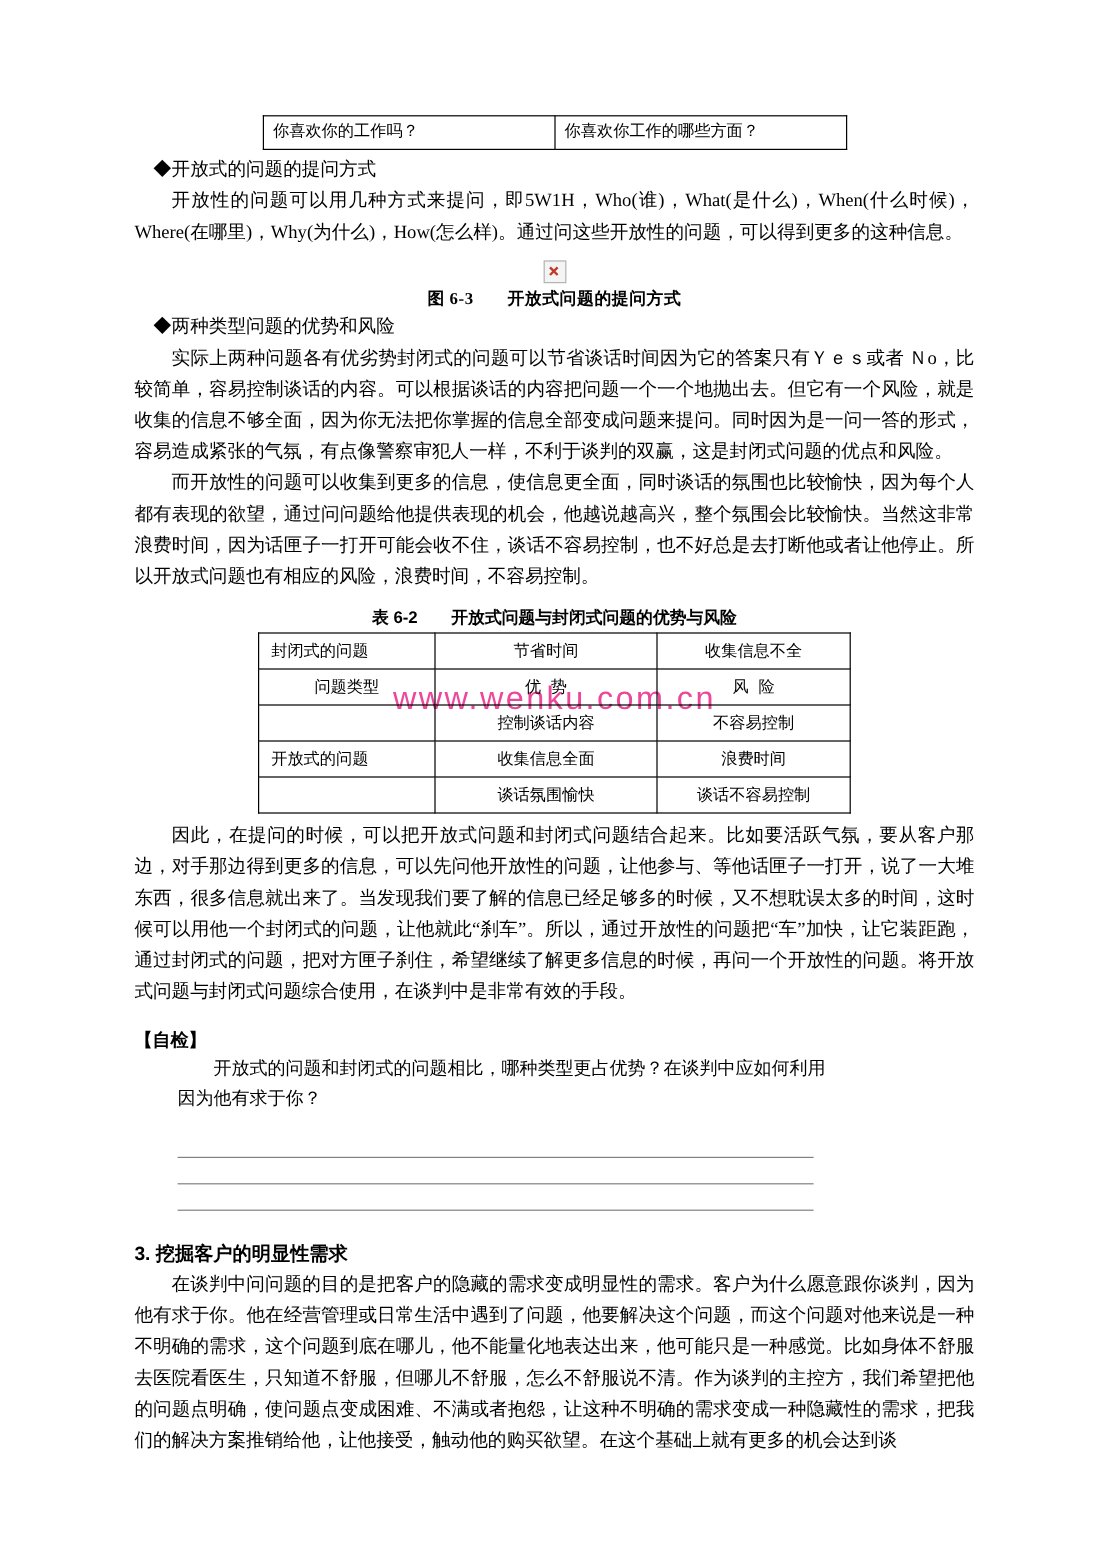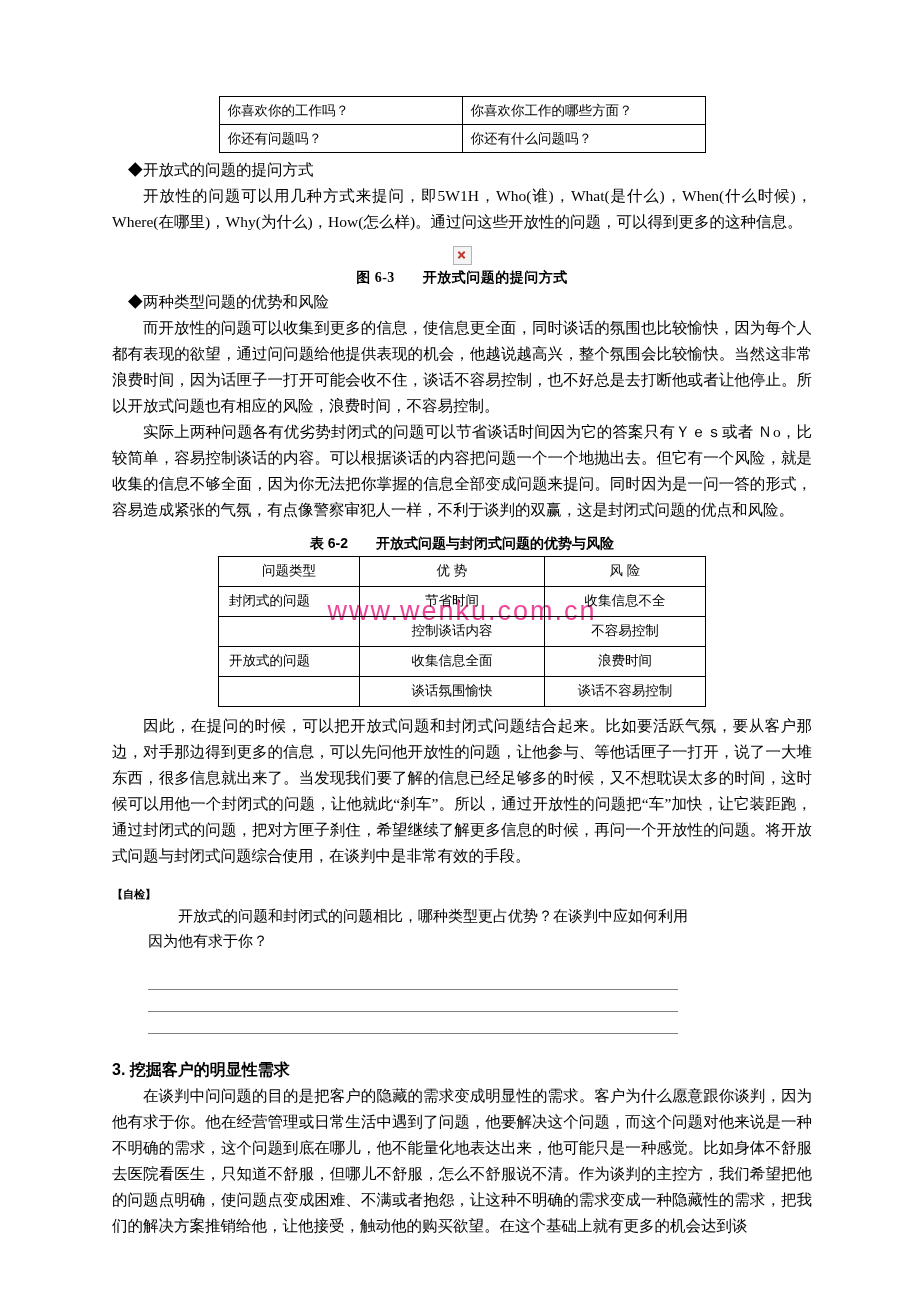--- a/index.html
+++ b/index.html
@@ -33,20 +33,21 @@
   table.doc-table {
     border-collapse: collapse;
     font-family: "Liberation Sans", sans-serif;
     font-size: 13.5px;
   }
   table.doc-table td, table.doc-table th {
     border: 1px solid #000000;
     padding: 5px 8px;
     font-weight: normal;
     vertical-align: middle;
+    font-family: Liberation Mono, monospace;
   }
 
   
   .qtable-wrap {
     display: flex;
     justify-content: center;
     margin-bottom: 4px;
   }
   table.qtable {
     width: 452px;
@@ -159,21 +160,21 @@
     letter-spacing: 2px;
     white-space: nowrap;
     pointer-events: none;
     z-index: 0;
   }
   table.t62 { position: relative; z-index: 1; background: transparent; }
 
   
   .selfcheck-title {
     font-family: "Liberation Sans", sans-serif;
-    font-size: 11px;
+    font-size: 15px;
     font-weight: bold;
     margin-top: 18px;
   }
   .selfcheck-body {
     font-size: 15px;
     line-height: 25px;
     margin-left: 36px;
     margin-top: 2px;
   }
   .selfcheck-body .l1 { text-indent: 2em; }
@@ -202,62 +203,58 @@
 <div class="page">
   <div class="content">
 
     <div class="qtable-wrap">
       <table class="doc-table qtable">
         <tbody>
             <tr>
           <td class="col1">你喜欢你的工作吗？</td>
           <td class="col2">你喜欢你工作的哪些方面？</td>
         </tr>
-        <tr>
-          <td class="col1">你还有问题吗？</td>
-          <td class="col2">你还有什么问题吗？</td>
-        </tr>
       </tbody>
         </table>
     </div>
 
     <p class="bullet-head">◆开放式的问题的提问方式</p>
 
     <p class="body indent">开放性的问题可以用几种方式来提问，即5W1H，Who(谁)，What(是什么)，When(什么时候)，Where(在哪里)，Why(为什么)，How(怎么样)。通过问这些开放性的问题，可以得到更多的这种信息。</p>
 
     <div class="figure-block">
       <span class="broken-img"></span>
     </div>
     <div class="fig-caption">
       <span>图 6-3</span><span class="gap"></span><span>开放式问题的提问方式</span>
     </div>
 
     <p class="bullet-head">◆两种类型问题的优势和风险</p>
 
+    <p class="body indent">实际上两种问题各有优劣势封闭式的问题可以节省谈话时间因为它的答案只有Ｙｅｓ或者 Ｎo，比较简单，容易控制谈话的内容。可以根据谈话的内容把问题一个一个地抛出去。但它有一个风险，就是收集的信息不够全面，因为你无法把你掌握的信息全部变成问题来提问。同时因为是一问一答的形式，容易造成紧张的气氛，有点像警察审犯人一样，不利于谈判的双赢，这是封闭式问题的优点和风险。</p>
+
     <p class="body indent">而开放性的问题可以收集到更多的信息，使信息更全面，同时谈话的氛围也比较愉快，因为每个人都有表现的欲望，通过问问题给他提供表现的机会，他越说越高兴，整个氛围会比较愉快。当然这非常浪费时间，因为话匣子一打开可能会收不住，谈话不容易控制，也不好总是去打断他或者让他停止。所以开放式问题也有相应的风险，浪费时间，不容易控制。</p>
-
-    <p class="body indent">实际上两种问题各有优劣势封闭式的问题可以节省谈话时间因为它的答案只有Ｙｅｓ或者 Ｎo，比较简单，容易控制谈话的内容。可以根据谈话的内容把问题一个一个地抛出去。但它有一个风险，就是收集的信息不够全面，因为你无法把你掌握的信息全部变成问题来提问。同时因为是一问一答的形式，容易造成紧张的气氛，有点像警察审犯人一样，不利于谈判的双赢，这是封闭式问题的优点和风险。</p>
 
     <div class="tbl-caption">
       <span>表 6-2</span><span class="gap"></span><span>开放式问题与封闭式问题的优势与风险</span>
     </div>
 
     <div class="t62-wrap">
       <div class="watermark">www.wenku.com.cn</div>
       <table class="doc-table t62">
         <tbody>
             <tr>
+          <td class="c1 left">封闭式的问题</td>
+          <td class="c2">节省时间</td>
+          <td class="c3">收集信息不全</td>
+        </tr>
+        <tr>
           <td class="c1">问题类型</td>
           <td class="c2">优    势</td>
           <td class="c3">风    险</td>
-        </tr>
-        <tr>
-          <td class="c1 left">封闭式的问题</td>
-          <td class="c2">节省时间</td>
-          <td class="c3">收集信息不全</td>
         </tr>
         <tr>
           <td class="c1 left"></td>
           <td class="c2">控制谈话内容</td>
           <td class="c3">不容易控制</td>
         </tr>
         <tr>
           <td class="c1 left">开放式的问题</td>
           <td class="c2">收集信息全面</td>
           <td class="c3">浪费时间</td>

